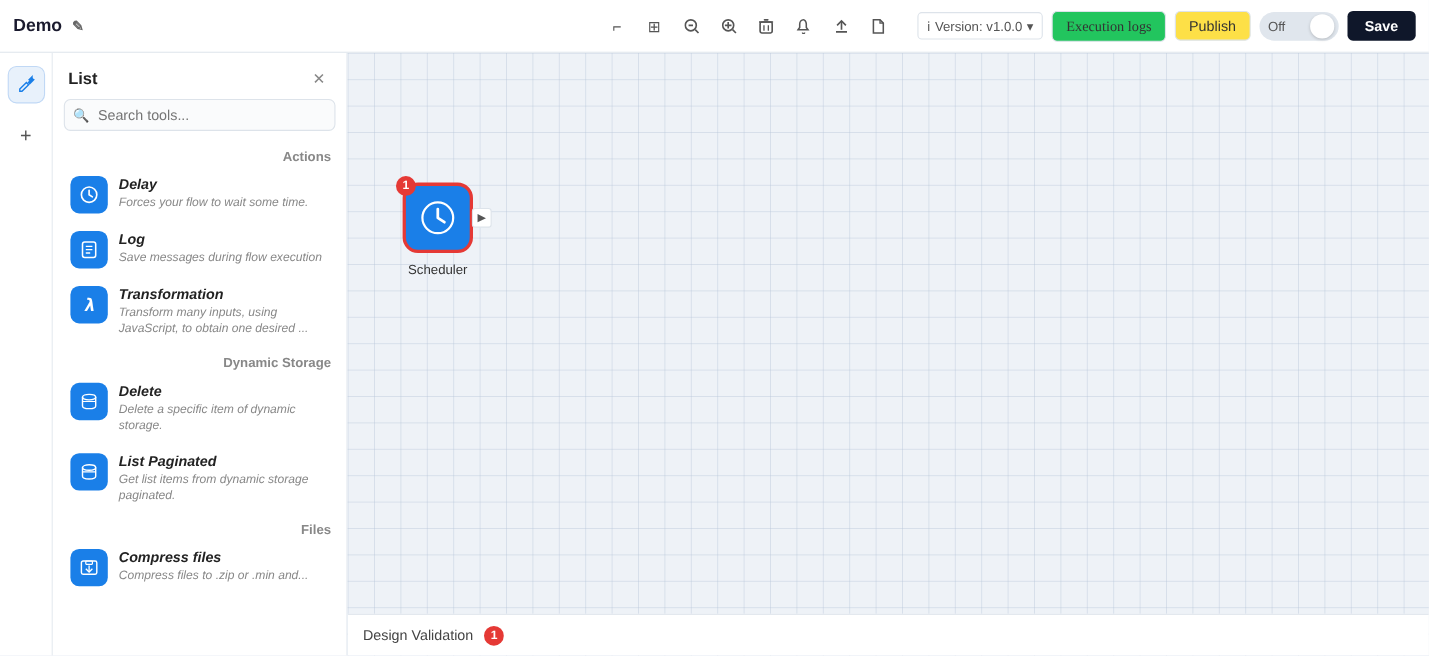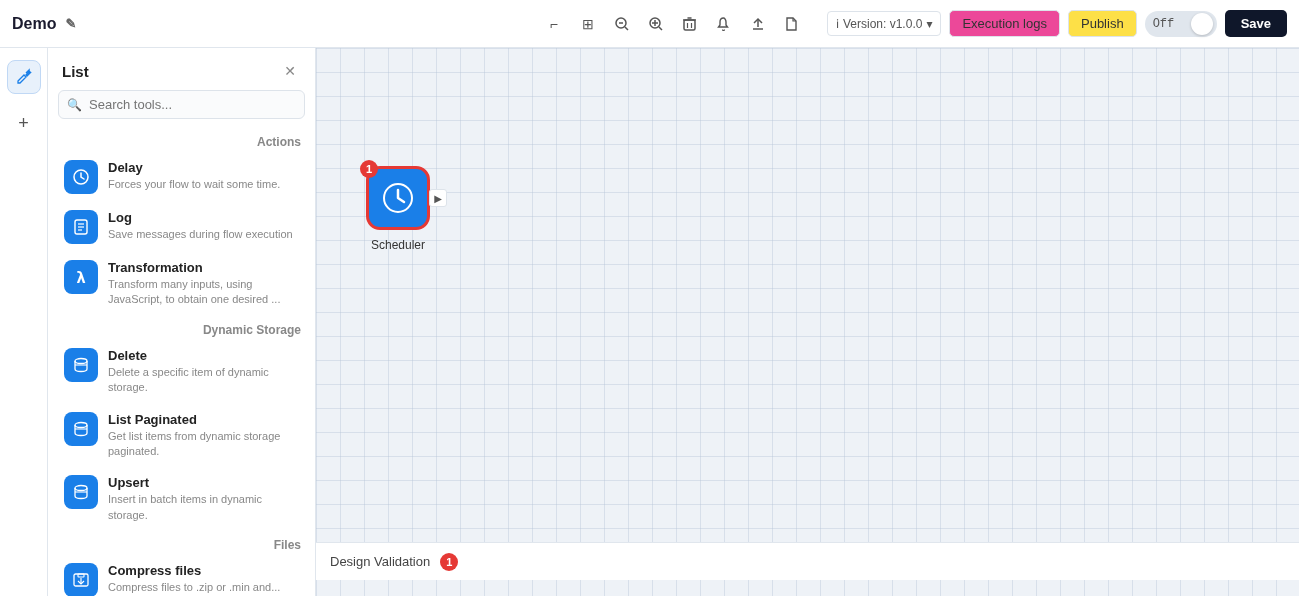--- a/index.html
+++ b/index.html
@@ -59,27 +59,28 @@
       font-size: 12px;
       color: #555;
       border: 1px solid #dde3ea;
       border-radius: 4px;
       padding: 3px 8px;
       cursor: pointer;
       white-space: nowrap;
     }
     .exec-logs-btn {
       border: 1px solid #dde3ea;
-      background: #ec4899;
+      background: #22c55e;
       padding: 5px 12px;
       border-radius: 5px;
       font-size: 13px;
       color: #333;
       cursor: pointer;
       white-space: nowrap;
+      font-family: Liberation Serif, serif;
     }
     .publish-btn {
       border: 1px solid #dde3ea;
       background: #fde047;
       padding: 5px 12px;
       border-radius: 5px;
       font-size: 13px;
       color: #333;
       cursor: pointer;
     }
@@ -88,21 +89,20 @@
       align-items: center;
       background: #e0e6ed;
       border-radius: 20px;
       padding: 2px 4px 2px 8px;
       font-size: 12px;
       color: #555;
       gap: 6px;
       cursor: pointer;
       width: 72px;
       justify-content: space-between;
-      font-family: Liberation Mono, monospace;
     }
     .toggle-circle {
       width: 22px;
       height: 22px;
       background: #fff;
       border-radius: 50%;
       box-shadow: 0 1px 3px rgba(0,0,0,0.2);
     }
     .save-btn {
       background: #0f172a;
@@ -218,20 +218,21 @@
       text-align: right;
     }
     .tool-item {
       display: flex;
       align-items: flex-start;
       gap: 10px;
       padding: 7px 6px;
       border-radius: 6px;
       cursor: pointer;
       margin-bottom: 2px;
+      font-style: italic;
     }
     .tool-icon {
       width: 34px;
       height: 34px;
       background: #1a7fe8;
       border-radius: 8px;
       display: flex;
       align-items: center;
       justify-content: center;
       color: #fff;
@@ -322,21 +323,21 @@
     .scheduler-label {
       margin-top: 8px;
       font-size: 12px;
       color: #333;
       font-weight: 500;
     }
 
     
     .bottom-bar {
       position: absolute;
-      bottom: 16px;
+      bottom: 0;
       left: 0;
       right: 0;
       height: 38px;
       background: #fff;
       border-top: 1px solid #e0e6ed;
       display: flex;
       align-items: center;
       padding: 0 14px;
       gap: 10px;
       z-index: 5;
@@ -521,33 +522,20 @@
             <path d="M3 5v8c0 1.4 2.7 2.5 6 2.5s6-1.1 6-2.5V5" stroke="white" stroke-width="1.3" fill="none"></path>
             <line x1="3" y1="9" x2="15" y2="9" stroke="white" stroke-width="1.1"></line>
           </svg>
         </div>
         <div class="tool-info">
           <div class="tool-name">List Paginated</div>
           <div class="tool-desc">Get list items from dynamic storage paginated.</div>
         </div>
       </div>
 
-      <div class="tool-item">
-        <div class="tool-icon">
-          <svg width="18" height="18" viewBox="0 0 18 18" fill="none">
-            <ellipse cx="9" cy="5" rx="6" ry="2.5" stroke="white" stroke-width="1.3" fill="none"></ellipse>
-            <path d="M3 5v8c0 1.4 2.7 2.5 6 2.5s6-1.1 6-2.5V5" stroke="white" stroke-width="1.3" fill="none"></path>
-            <line x1="3" y1="9" x2="15" y2="9" stroke="white" stroke-width="1.1"></line>
-          </svg>
-        </div>
-        <div class="tool-info">
-          <div class="tool-name">Upsert</div>
-          <div class="tool-desc">Insert in batch items in dynamic storage.</div>
-        </div>
-      </div>
 
       <div class="tools-section-label">Files</div>
 
       <div class="tool-item">
         <div class="tool-icon">
           <svg width="18" height="18" viewBox="0 0 18 18" fill="none">
             <rect x="2" y="3" width="14" height="12" rx="1.5" stroke="white" stroke-width="1.3" fill="none"></rect>
             <rect x="6" y="3" width="6" height="3" rx="0.5" stroke="white" stroke-width="1.1" fill="none"></rect>
             <line x1="9" y1="7" x2="9" y2="13" stroke="white" stroke-width="1.2"></line>
             <polyline points="6,10 9,13 12,10" stroke="white" stroke-width="1.2" fill="none"></polyline>

